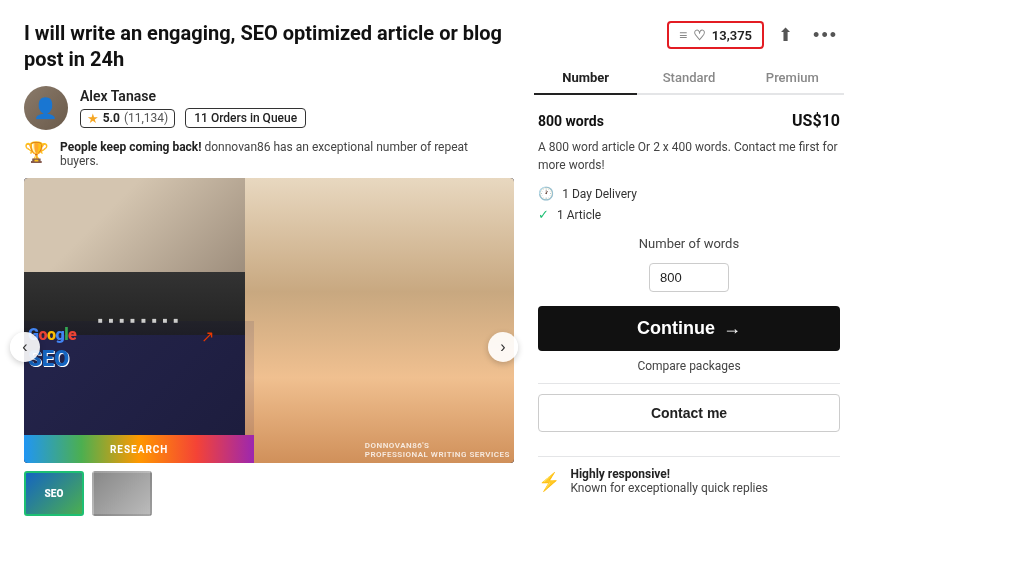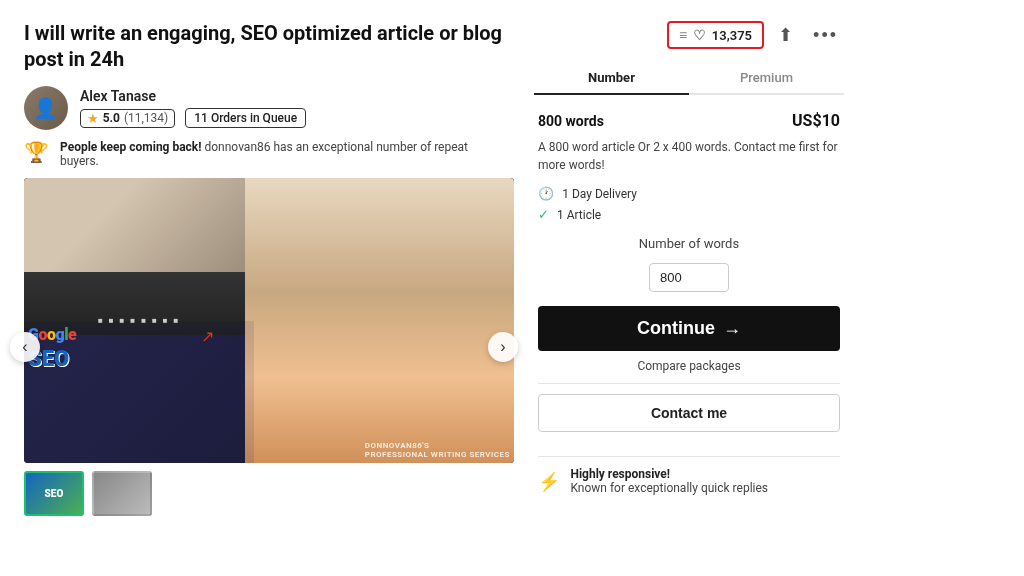--- a/index.html
+++ b/index.html
@@ -523,20 +523,21 @@
           <div class="seo-overlay">
             <div>
               <span class="google-text">
                 <span class="g-blue">G</span><span class="g-red">o</span><span class="g-yellow">o</span><span class="g-blue">g</span><span class="g-green">l</span><span class="g-red">e</span>
               </span>
               <span class="arrow-up">↗</span>
             </div>
             <div class="seo-text">SEO</div>
           </div>
 
+          <div class="research-bar">RESEARCH</div>
 
           <div class="watermark">DONNOVAN86'S<br>PROFESSIONAL WRITING SERVICES</div>
         </div>
       </div>
 
       <button class="nav-arrow left">‹</button>
       <button class="nav-arrow right">›</button>
 
       <div class="thumbnails">
         <div class="thumb thumb-1 active">
@@ -554,20 +555,21 @@
         <span class="icon">≡</span>
         <span class="heart">♡</span>
         <span>13,375</span>
       </div>
       <button class="share-btn">⬆</button>
       <button class="more-btn">•••</button>
     </div>
 
     <div class="pkg-tabs">
       <div class="pkg-tab active">Number</div>
+      <div class="pkg-tab">Standard</div>
       <div class="pkg-tab">Premium</div>
     </div>
 
     <div class="pkg-content">
       <div class="pkg-header">
         <span class="pkg-words">800 words</span>
         <span class="pkg-price">US$10</span>
       </div>
 
       <p class="pkg-desc">A 800 word article Or 2 x 400 words. Contact me first for more words!</p>

